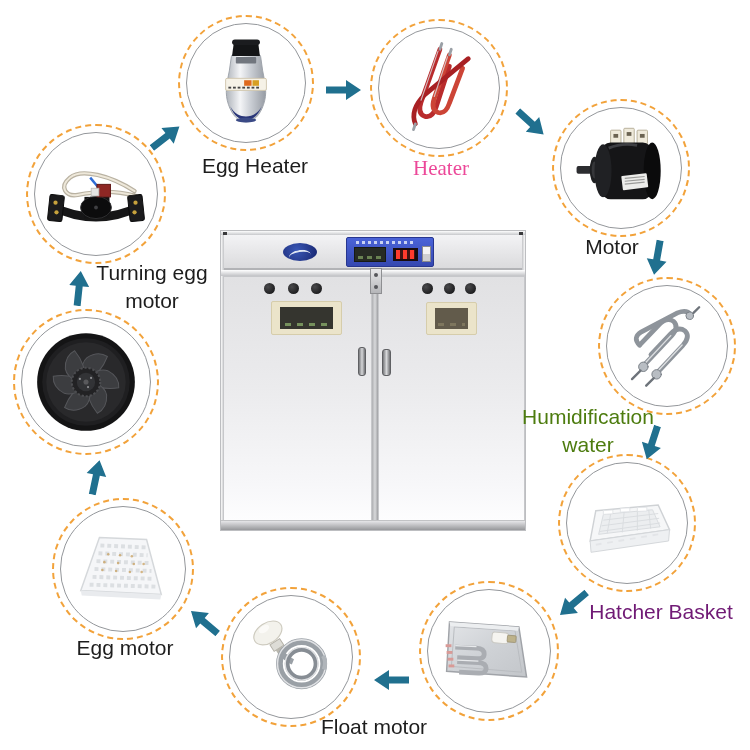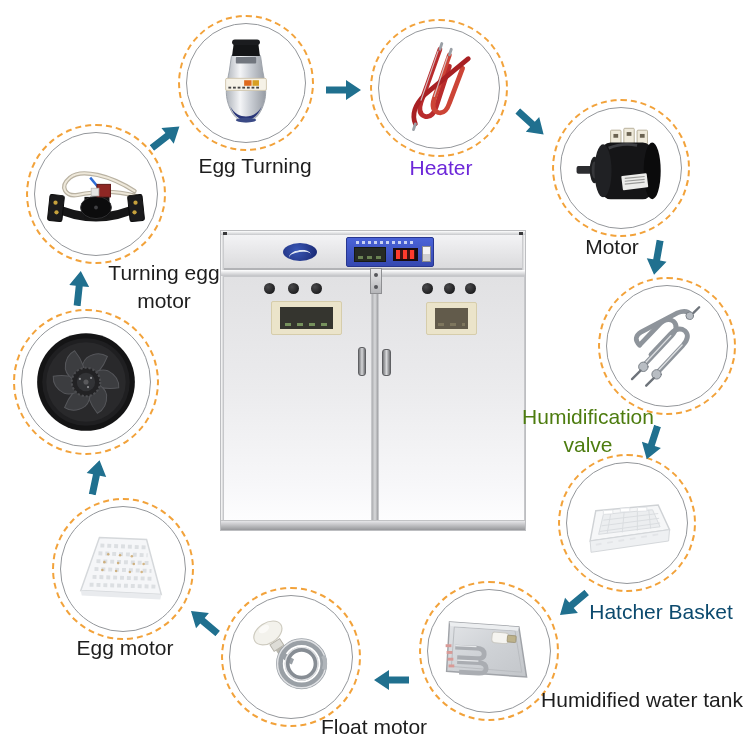--- a/index.html
+++ b/index.html
@@ -135,21 +135,21 @@
           </g>
           <rect x="43" y="58" width="26" height="22" fill="#131314"></rect>
           <ellipse cx="55" cy="69" rx="16" ry="11.5" fill="#0c0c0d" stroke="#2e2e30" stroke-width="1"></ellipse>
           <circle cx="55" cy="69" r="2" fill="#3f3f42"></circle>
           <path d="M49 38 L59 50" stroke="#2e6cd6" stroke-width="2.5"></path>
           <rect x="56" y="45" width="14" height="13" fill="#8e2724" stroke="#5e1614" stroke-width="1"></rect>
           <rect x="50" y="49" width="8" height="8" fill="#e4e4e2" stroke="#b9b9b6" stroke-width="0.8"></rect>
         </svg>
       </div>
     </div>
-    <div class="comp-label" style="left: 152px; top: 287px; color: rgb(29, 29, 29); margin-left: 12px;">
+    <div class="comp-label" style="left: 152px; top: 287px; color: rgb(29, 29, 29);">
       <div>Turning egg</div>
       <div>motor</div>
     </div>
     <div class="comp" style="left: 178px; top: 15px; height: 136px; width: 136px;">
       <div class="comp-ring" style="border-color: rgb(242, 162, 58);"></div>
       <div class="comp-circle" style="border-color: rgb(148, 151, 155);"></div>
       <div class="comp-icon">
         <svg viewBox="0 0 110 110">
           <defs>
             <linearGradient id="ec1" x1="0" y1="0" x2="1" y2="0">
@@ -174,21 +174,21 @@
             <rect x="56" y="59" width="3" height="2"></rect>
             <rect x="61" y="59" width="3" height="2"></rect>
             <rect x="66" y="59" width="3" height="2"></rect>
           </g>
           <path d="M38 80 C42 91 49 95 55 95 C61 95 68 91 72 80 C68 88 61 91 55 91 C49 91 42 88 38 80 Z" fill="#2a3679"></path>
           <ellipse cx="55" cy="95" rx="11" ry="2.6" fill="#3a4a86"></ellipse>
         </svg>
       </div>
     </div>
     <div class="comp-label" style="left: 255px; top: 166px; color: rgb(29, 29, 29);">
-      <div>Egg Turning</div>
+      <div>Egg Heater</div>
     </div>
     <div class="comp" style="left: 370px; top: 19px; height: 138px; width: 138px;">
       <div class="comp-ring" style="border-color: rgb(242, 162, 58);"></div>
       <div class="comp-circle" style="border-color: rgb(148, 151, 155);"></div>
       <div class="comp-icon">
         <svg viewBox="0 0 110 110" fill="none" stroke-linecap="round">
           <path d="M56 14 L36 70 Q32 82 40 85 Q48 87 52 75 L66 32" stroke="#b92b2c" stroke-width="5"></path>
           <path d="M66 20 L50 66 Q46 78 54 81 Q62 83 66 71 L80 34" stroke="#cc4436" stroke-width="5"></path>
           <path d="M30 93 Q24 78 40 62 L86 24" stroke="#a82023" stroke-width="5"></path>
           <g stroke="#9aa0a6" stroke-width="3">
@@ -196,21 +196,21 @@
             <path d="M66 20 L68 14"></path>
             <path d="M30 93 L28 99"></path>
           </g>
           <g stroke="#d9dde1" stroke-width="1.2" opacity="0.8">
             <path d="M54 16 L36 68"></path>
             <path d="M64 22 L50 64"></path>
           </g>
         </svg>
       </div>
     </div>
-    <div class="comp-label" style="left: 441px; top: 168px; color: #6d28d9;">
+    <div class="comp-label" style="left: 441px; top: 168px; color: #ec4899; font-family: Liberation Serif, serif;">
       <div>Heater</div>
     </div>
     <div class="comp" style="left: 552px; top: 99px; height: 138px; width: 138px;">
       <div class="comp-ring" style="border-color: rgb(242, 162, 58);"></div>
       <div class="comp-circle" style="border-color: rgb(148, 151, 155);"></div>
       <div class="comp-icon">
         <svg viewBox="0 0 110 110">
           <g fill="#efeadb" stroke="#b5ad97" stroke-width="1">
             <rect x="44" y="15" width="11" height="15" rx="1"></rect>
             <rect x="58" y="13" width="11" height="17" rx="1"></rect>
@@ -262,21 +262,21 @@
           <g stroke="#6e747b" stroke-width="2.5">
             <path d="M27 81 L18 90"></path>
             <path d="M41 89 L33 97"></path>
             <path d="M83 20 L89 14"></path>
           </g>
         </svg>
       </div>
     </div>
     <div class="comp-label" style="left: 588px; top: 431px; color: #4d7c0f;">
       <div>Humidification</div>
-      <div>valve</div>
+      <div>water</div>
     </div>
     <div class="comp" style="left: 558px; top: 454px; height: 138px; width: 138px;">
       <div class="comp-ring" style="border-color: rgb(242, 162, 58);"></div>
       <div class="comp-circle" style="border-color: rgb(148, 151, 155);"></div>
       <div class="comp-icon">
         <svg viewBox="0 0 110 110">
           <path d="M22 42 L88 36 L100 62 L16 74 Z" fill="#f6f7f8" stroke="#cfd2d5" stroke-width="1.5"></path>
           <path d="M16 74 L100 62 L99 74 L17 86 Z" fill="#eef0f2" stroke="#d3d6d9" stroke-width="1"></path>
           <path d="M30 46 L82 41 L90 59 L25 67 Z" fill="#eceef0" stroke="#d8dbde" stroke-width="1"></path>
           <g stroke="#d9dcdf" stroke-width="1">
@@ -297,21 +297,21 @@
             <path d="M22 78 L28 77"></path>
             <path d="M34 76 L40 75"></path>
             <path d="M46 74 L52 73"></path>
             <path d="M58 72 L64 71"></path>
             <path d="M70 70 L76 69"></path>
             <path d="M82 68 L88 67"></path>
           </g>
         </svg>
       </div>
     </div>
-    <div class="comp-label" style="left: 661px; top: 612px; color: #0c4a6e;">
+    <div class="comp-label" style="left: 661px; top: 612px; color: #701a75;">
       <div>Hatcher Basket</div>
     </div>
     <div class="comp" style="left: 419px; top: 581px; height: 140px; width: 140px;">
       <div class="comp-ring" style="border-color: rgb(242, 162, 58);"></div>
       <div class="comp-circle" style="border-color: rgb(148, 151, 155);"></div>
       <div class="comp-icon">
         <svg viewBox="0 0 110 110">
           <defs>
             <linearGradient id="wt1" x1="0" y1="0" x2="1" y2="1">
               <stop offset="0" stop-color="#e3e5e8"></stop>
@@ -336,23 +336,20 @@
             <rect x="12" y="62" width="6" height="3"></rect>
             <rect x="13" y="69" width="6" height="3"></rect>
           </g>
           <g transform="rotate(5 68 42)">
             <rect x="58" y="36" width="17" height="11" rx="3" fill="#f5f4f0" stroke="#c9c8c2" stroke-width="1"></rect>
             <rect x="74" y="38" width="9" height="7" rx="1" fill="#bdb28b" stroke="#9a9070" stroke-width="0.8"></rect>
           </g>
         </svg>
       </div>
     </div>
-    <div class="comp-label" style="left: 642px; top: 700px; color: rgb(29, 29, 29);">
-      <div>Humidified water tank</div>
-    </div>
     <div class="comp" style="left: 221px; top: 587px; height: 140px; width: 140px;">
       <div class="comp-ring" style="border-color: rgb(242, 162, 58);"></div>
       <div class="comp-circle" style="border-color: rgb(148, 151, 155);"></div>
       <div class="comp-icon">
         <svg viewBox="0 0 110 110" fill="none">
           <ellipse cx="31" cy="30" rx="16" ry="10.5" transform="rotate(-33 31 30)" fill="#f3f2ec" stroke="#cdcabe" stroke-width="1.2"></ellipse>
           <ellipse cx="27" cy="26" rx="6" ry="3.5" transform="rotate(-33 27 26)" fill="#fbfaf7"></ellipse>
           <g transform="rotate(-33 42 45)">
             <rect x="36" y="38" width="12" height="8" fill="#dddcd6" stroke="#b3b0a6" stroke-width="1"></rect>
             <rect x="38" y="46" width="8" height="6" fill="#b9b7ae"></rect>

